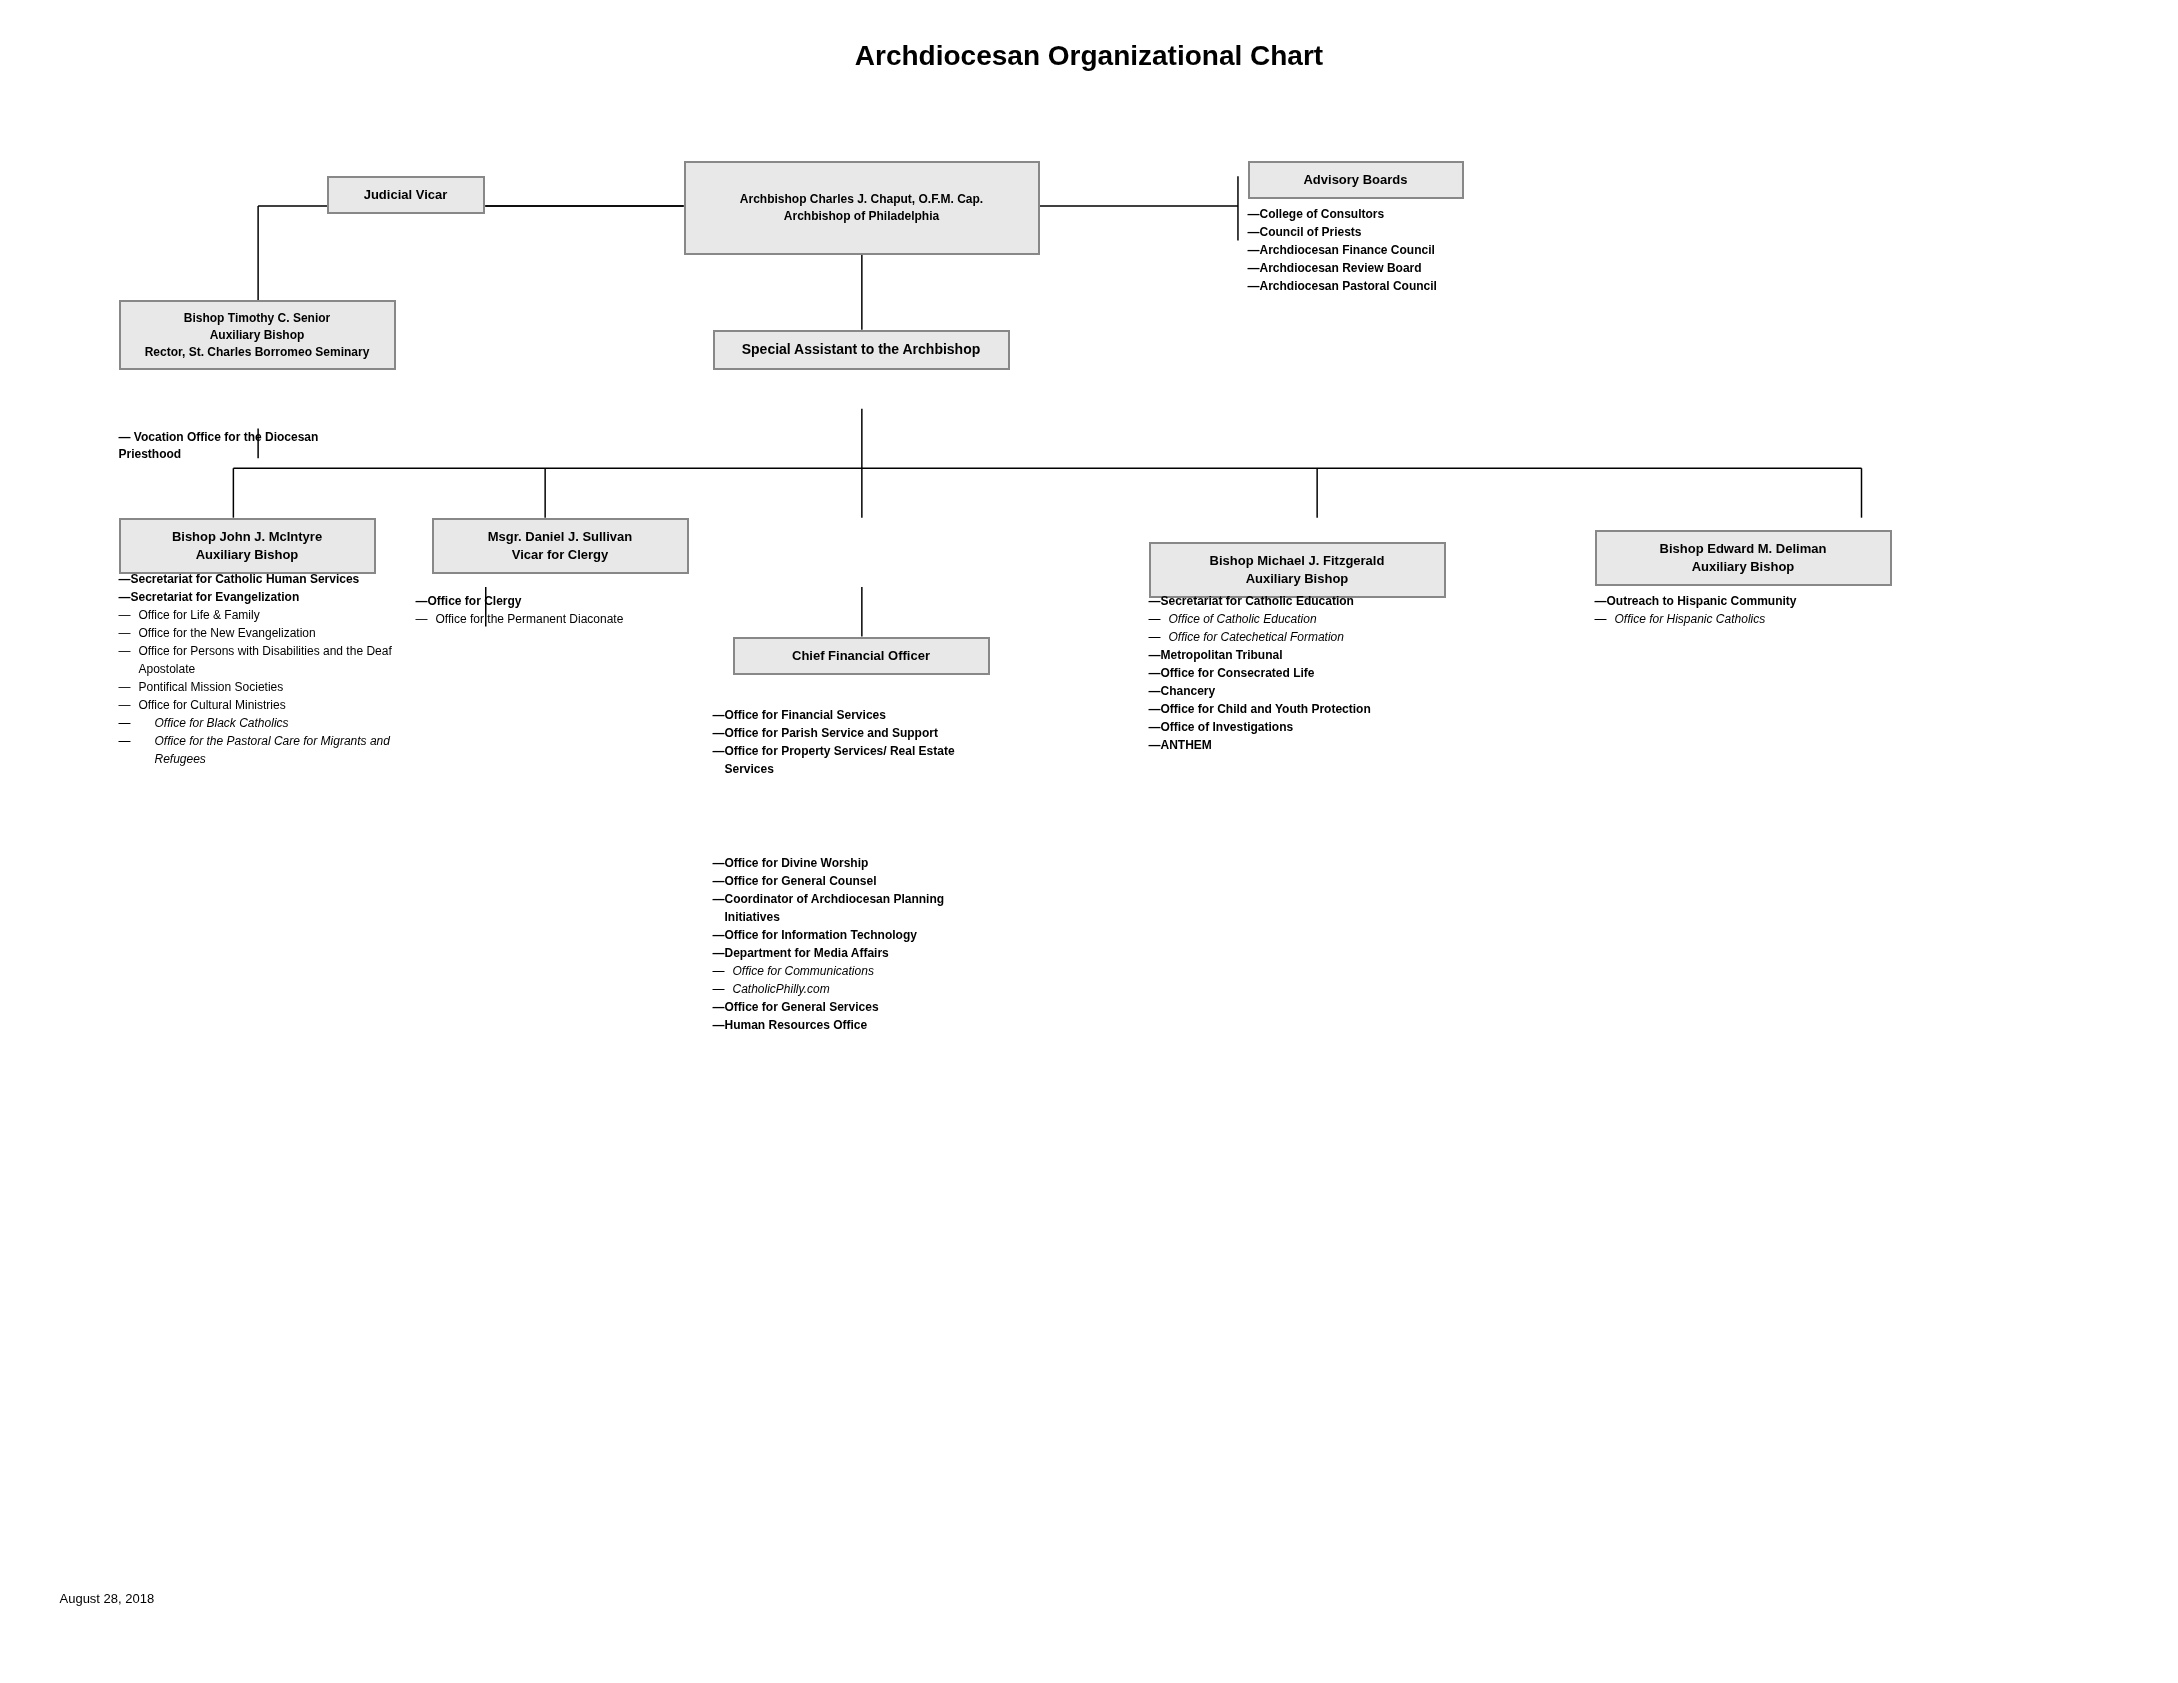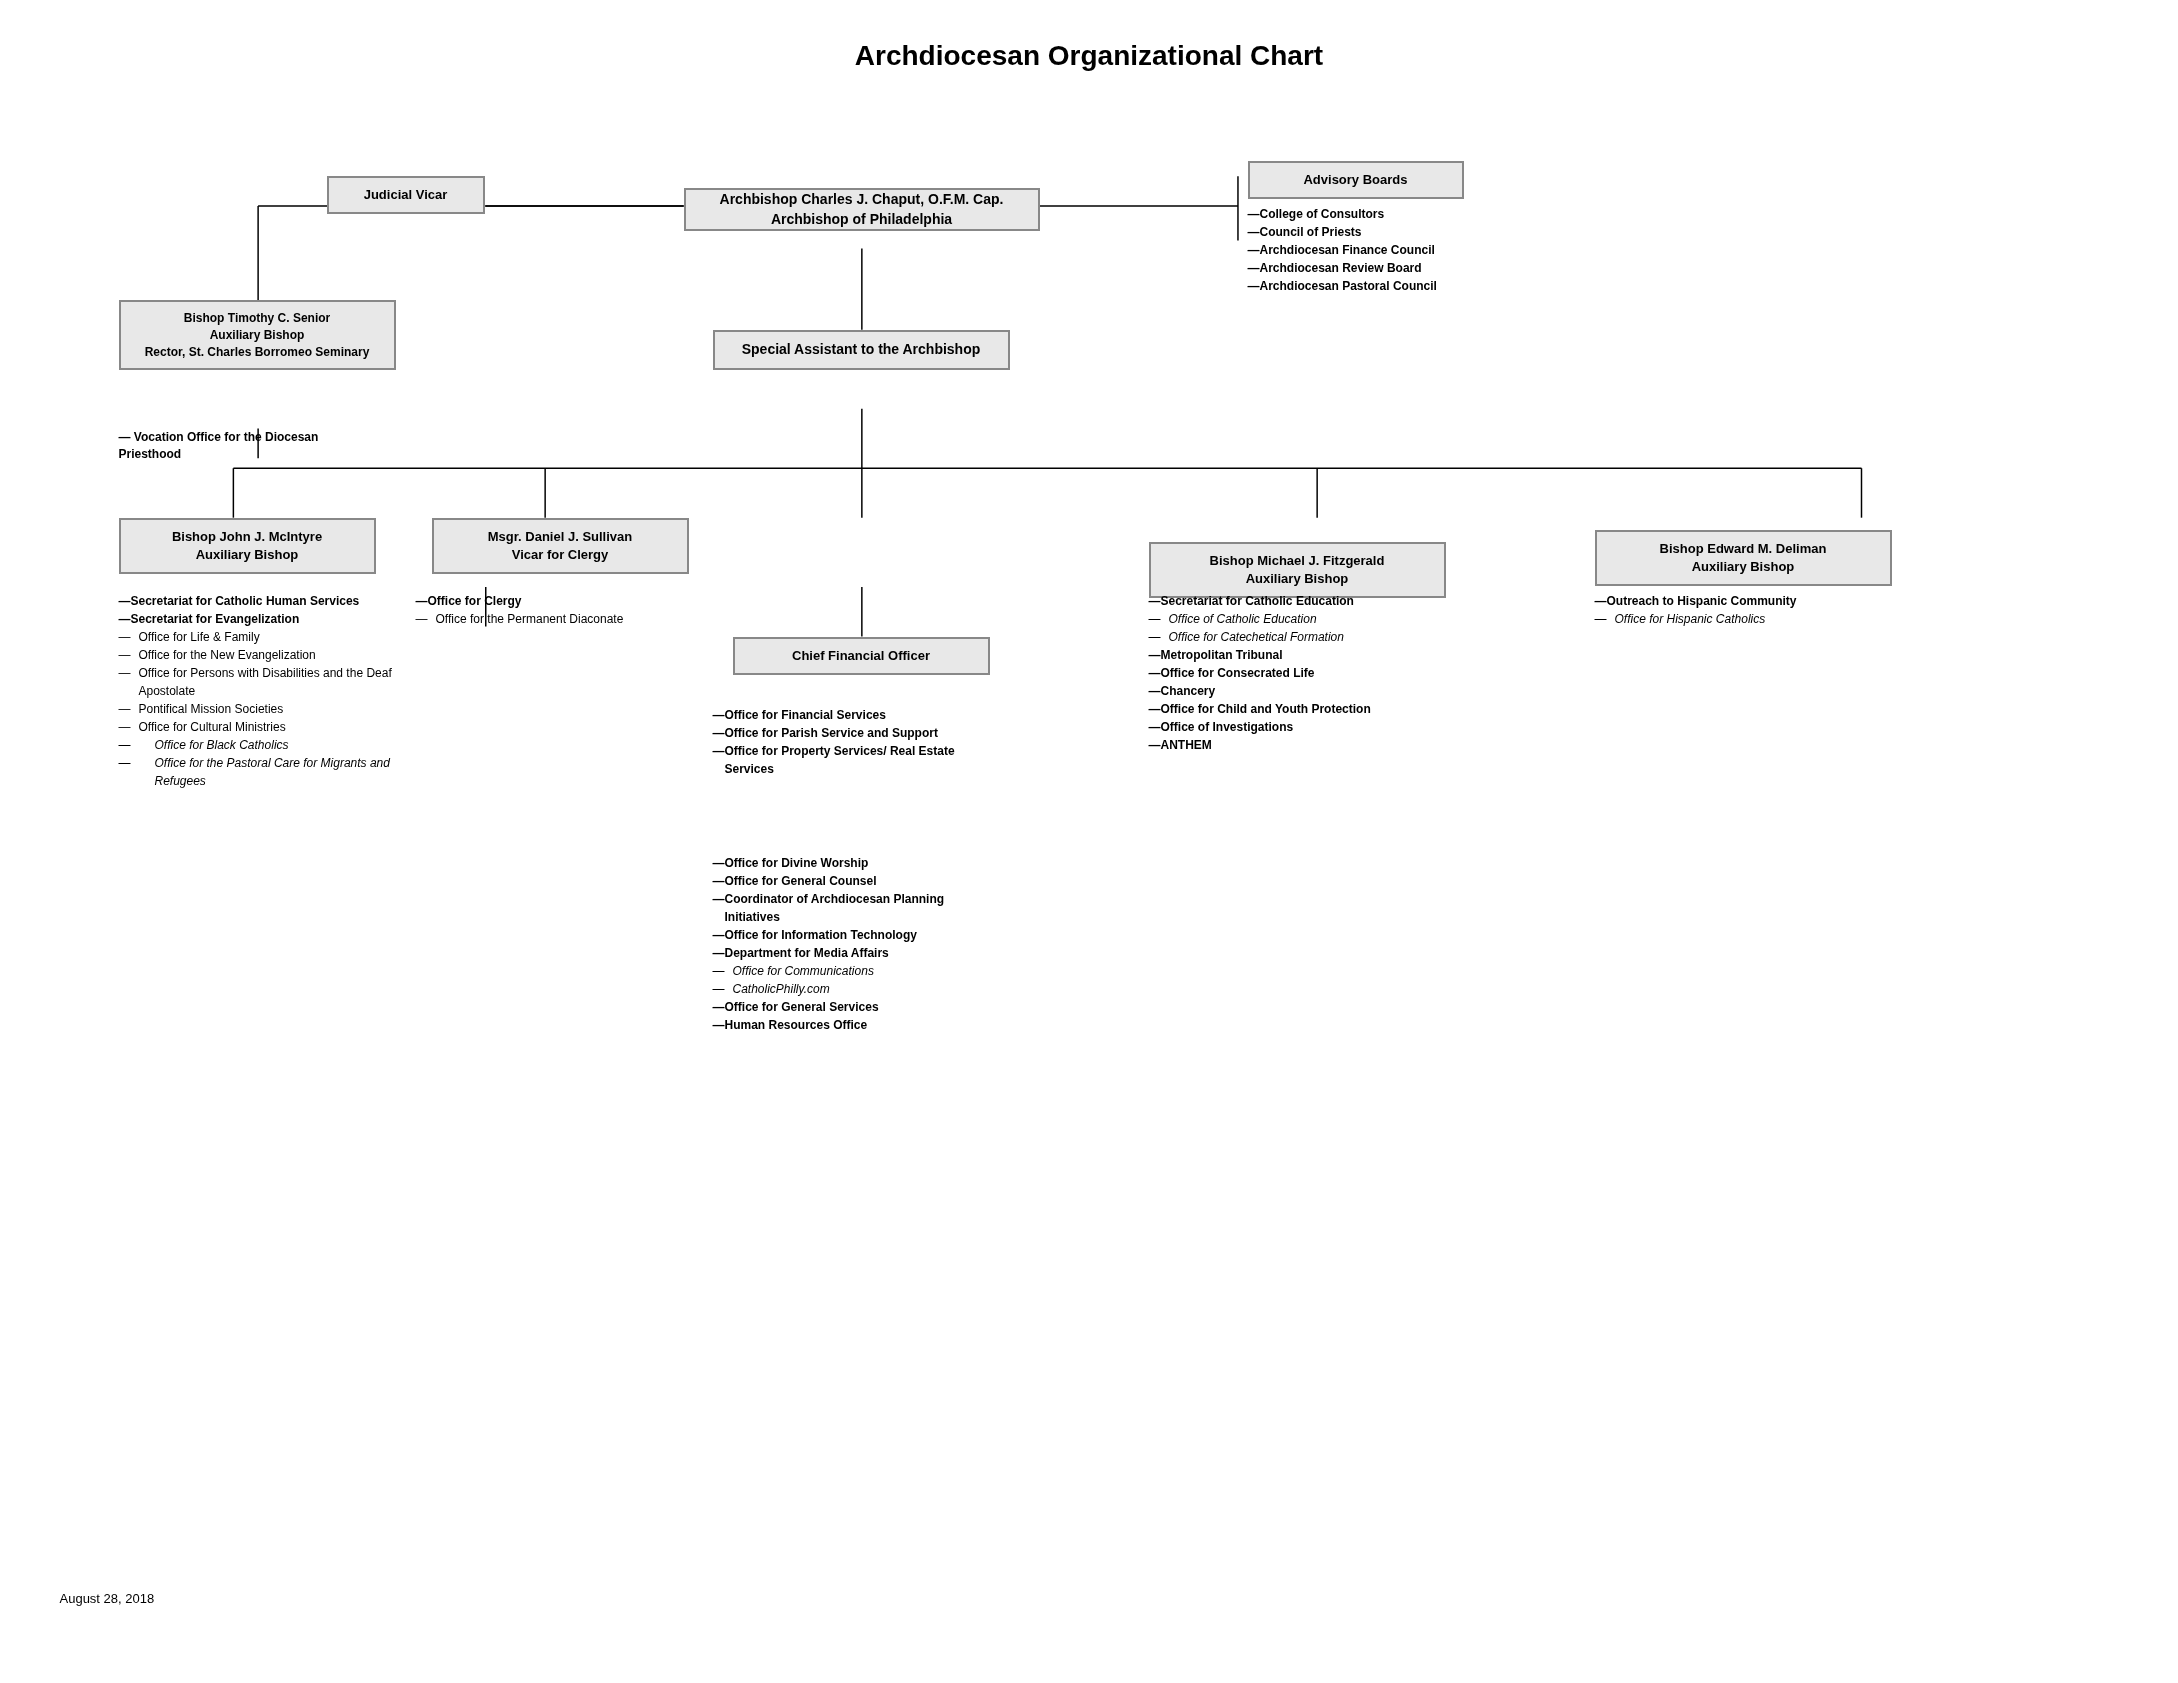--- a/index.html
+++ b/index.html
@@ -25,24 +25,23 @@
       border: 2px solid #888;
       background: #e8e8e8;
       padding: 8px 12px;
       text-align: center;
       font-weight: bold;
       font-size: 13px;
       line-height: 1.4;
       display: inline-block;
     }
     .box-large {
-      font-size: 14px;
-      padding: 0 20px;
+      font-size: 12px;
+      padding: 28px 20px;
       min-width: 257px;
-      margin-top: 27px;
     }
 
     
     .connector-svg {
       position: absolute;
       top: 0; left: 0;
       width: 100%; height: 100%;
       pointer-events: none;
       overflow: visible;
     }
@@ -158,21 +157,21 @@
   </div>
 
   <div class="node box" style="left:653px; top:228px; width:297px; font-size:14px;">
     <span>Special Assistant to the Archbishop</span>
   </div>
 
   <div class="node box" style="left:59px; top:416px; width:257px; font-size:13px;">
     <div>Bishop John J. McIntyre</div>
     <div>Auxiliary Bishop</div>
   </div>
-  <div class="node" style="left:59px; top:490px; width:277px;">
+  <div class="node" style="left:59px; top:468px; width:277px;">
     <ul class="item-list">
       <li class="bold">Secretariat for Catholic Human Services</li>
       <li class="bold">Secretariat for Evangelization</li>
       <li class="indent1">Office for Life &amp; Family</li>
       <li class="indent1">Office for the New Evangelization</li>
       <li class="indent1">Office for Persons with Disabilities and the Deaf Apostolate</li>
       <li class="indent1">Pontifical Mission Societies</li>
       <li class="indent1">Office for Cultural Ministries</li>
       <li class="indent2" style="font-style:italic;">Office for Black Catholics</li>
       <li class="indent2" style="font-style:italic;">Office for the Pastoral Care for Migrants and Refugees</li>

